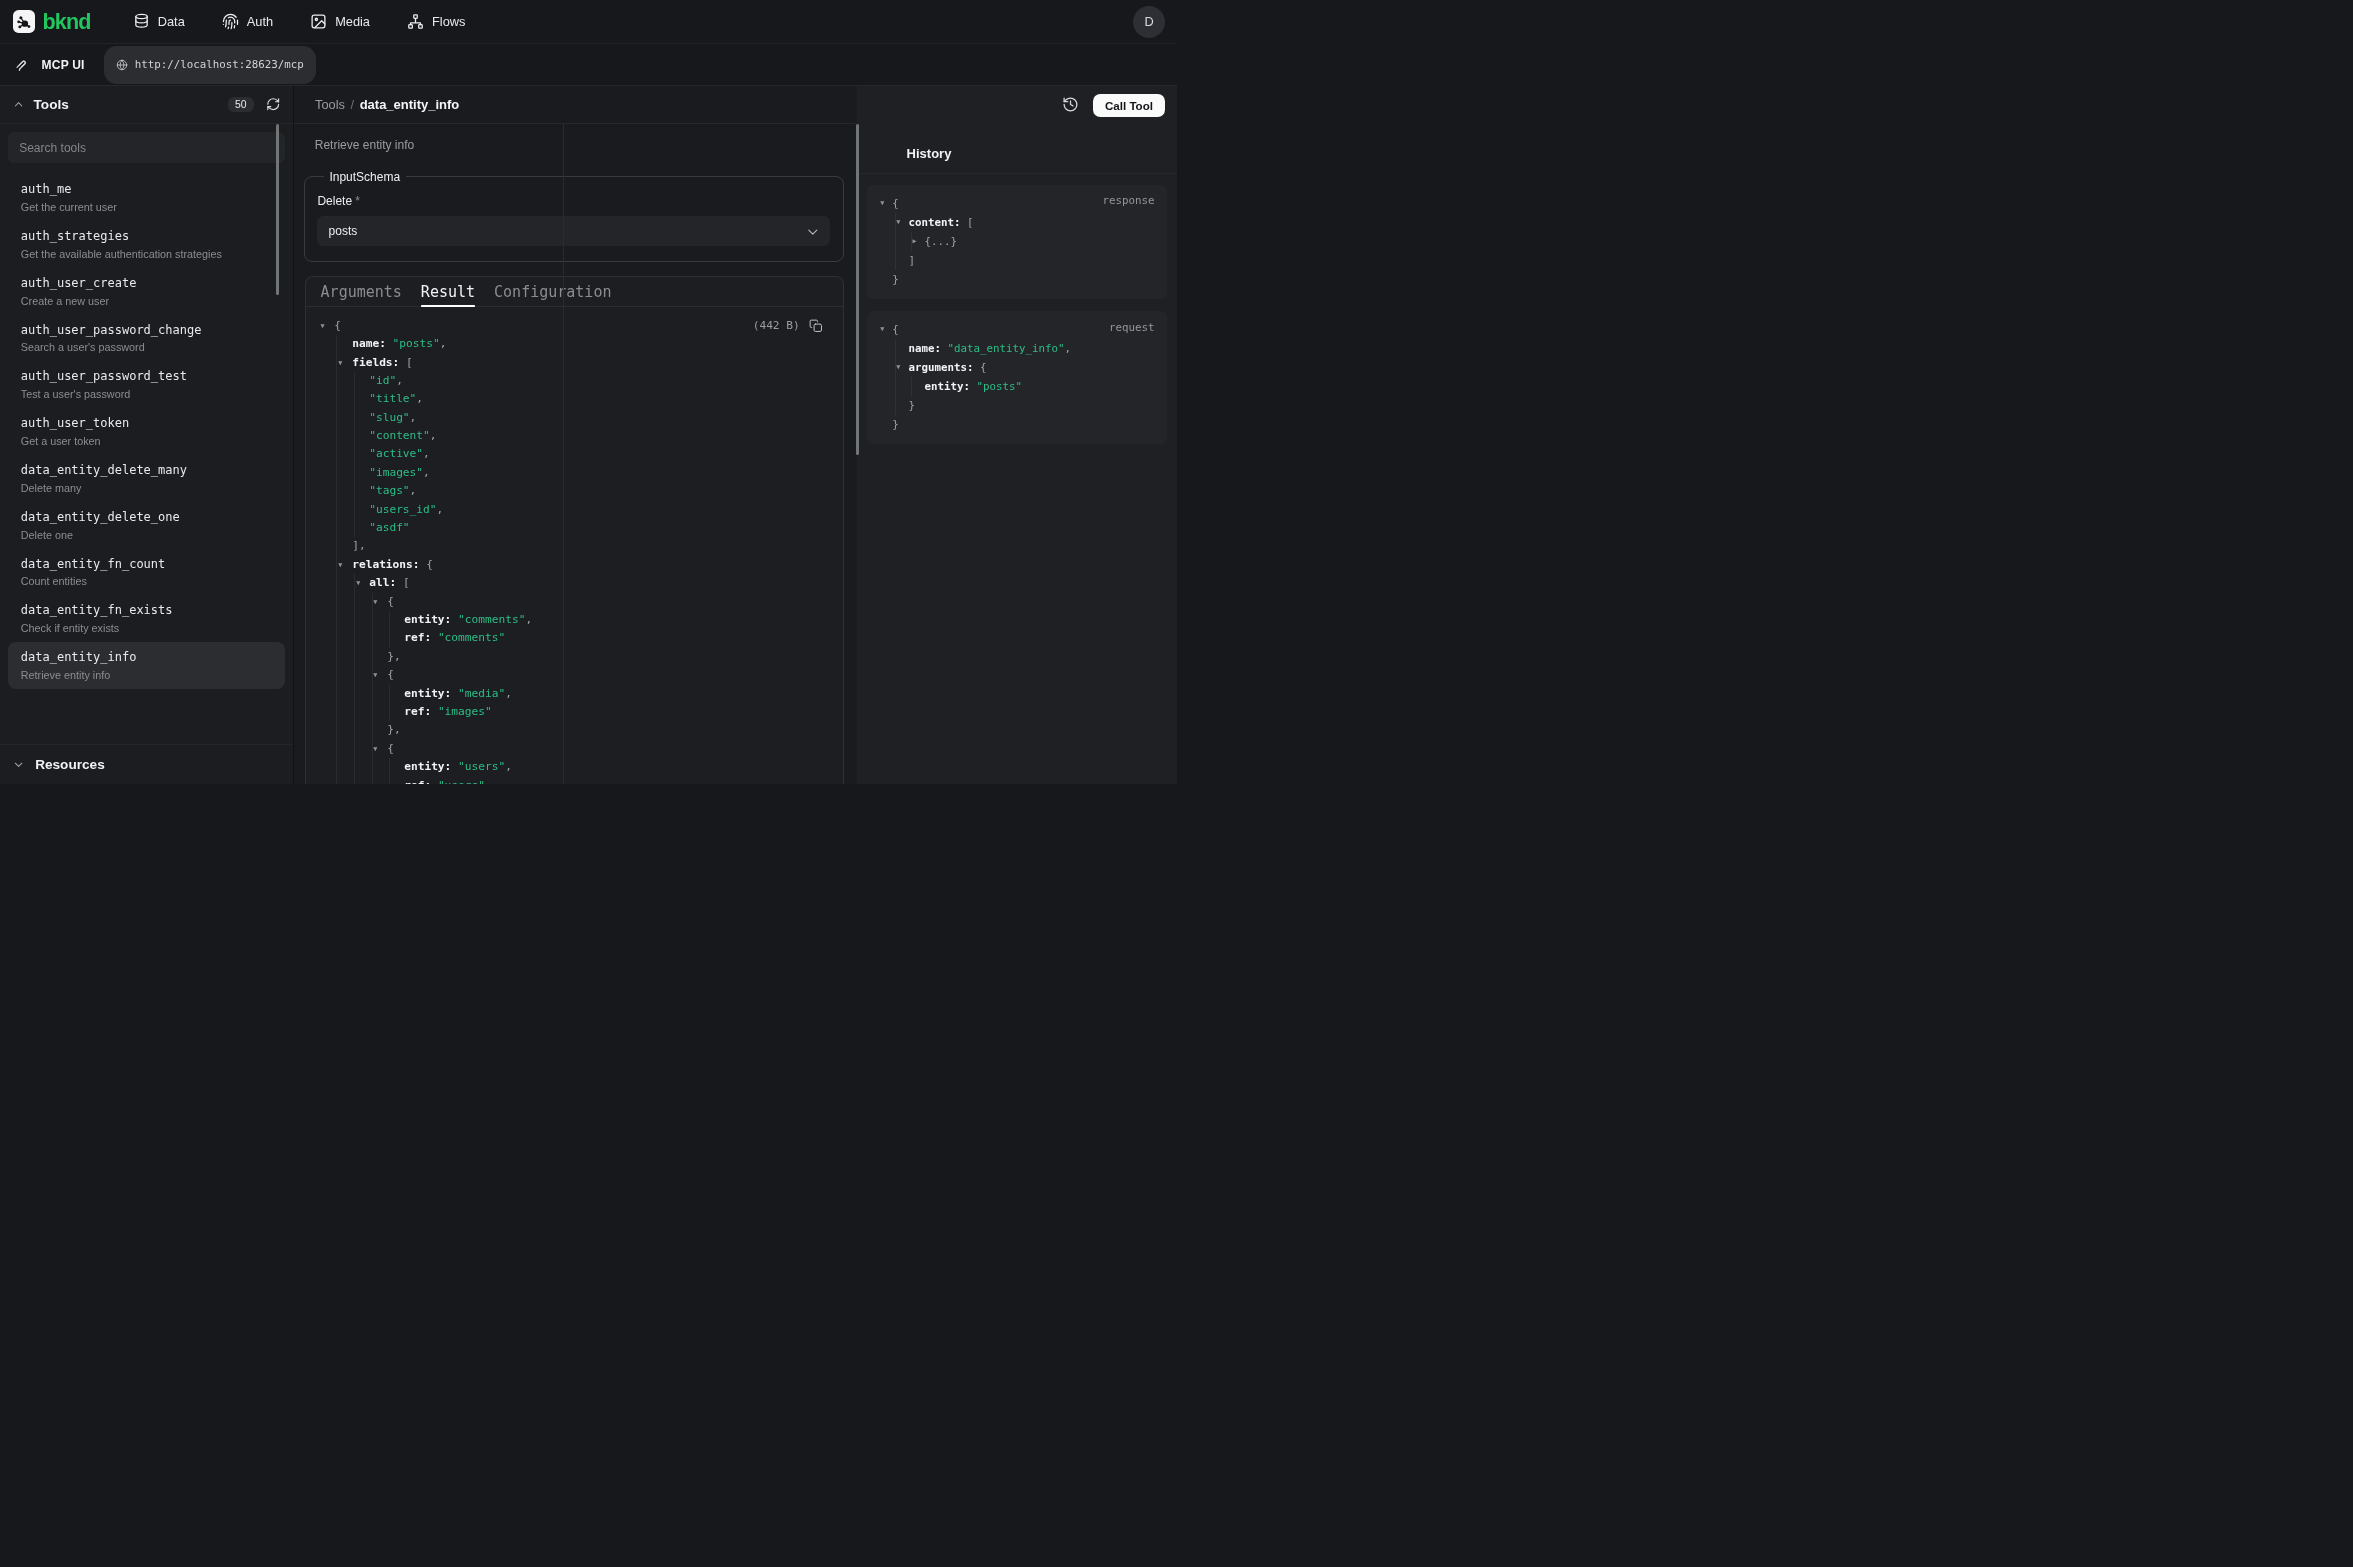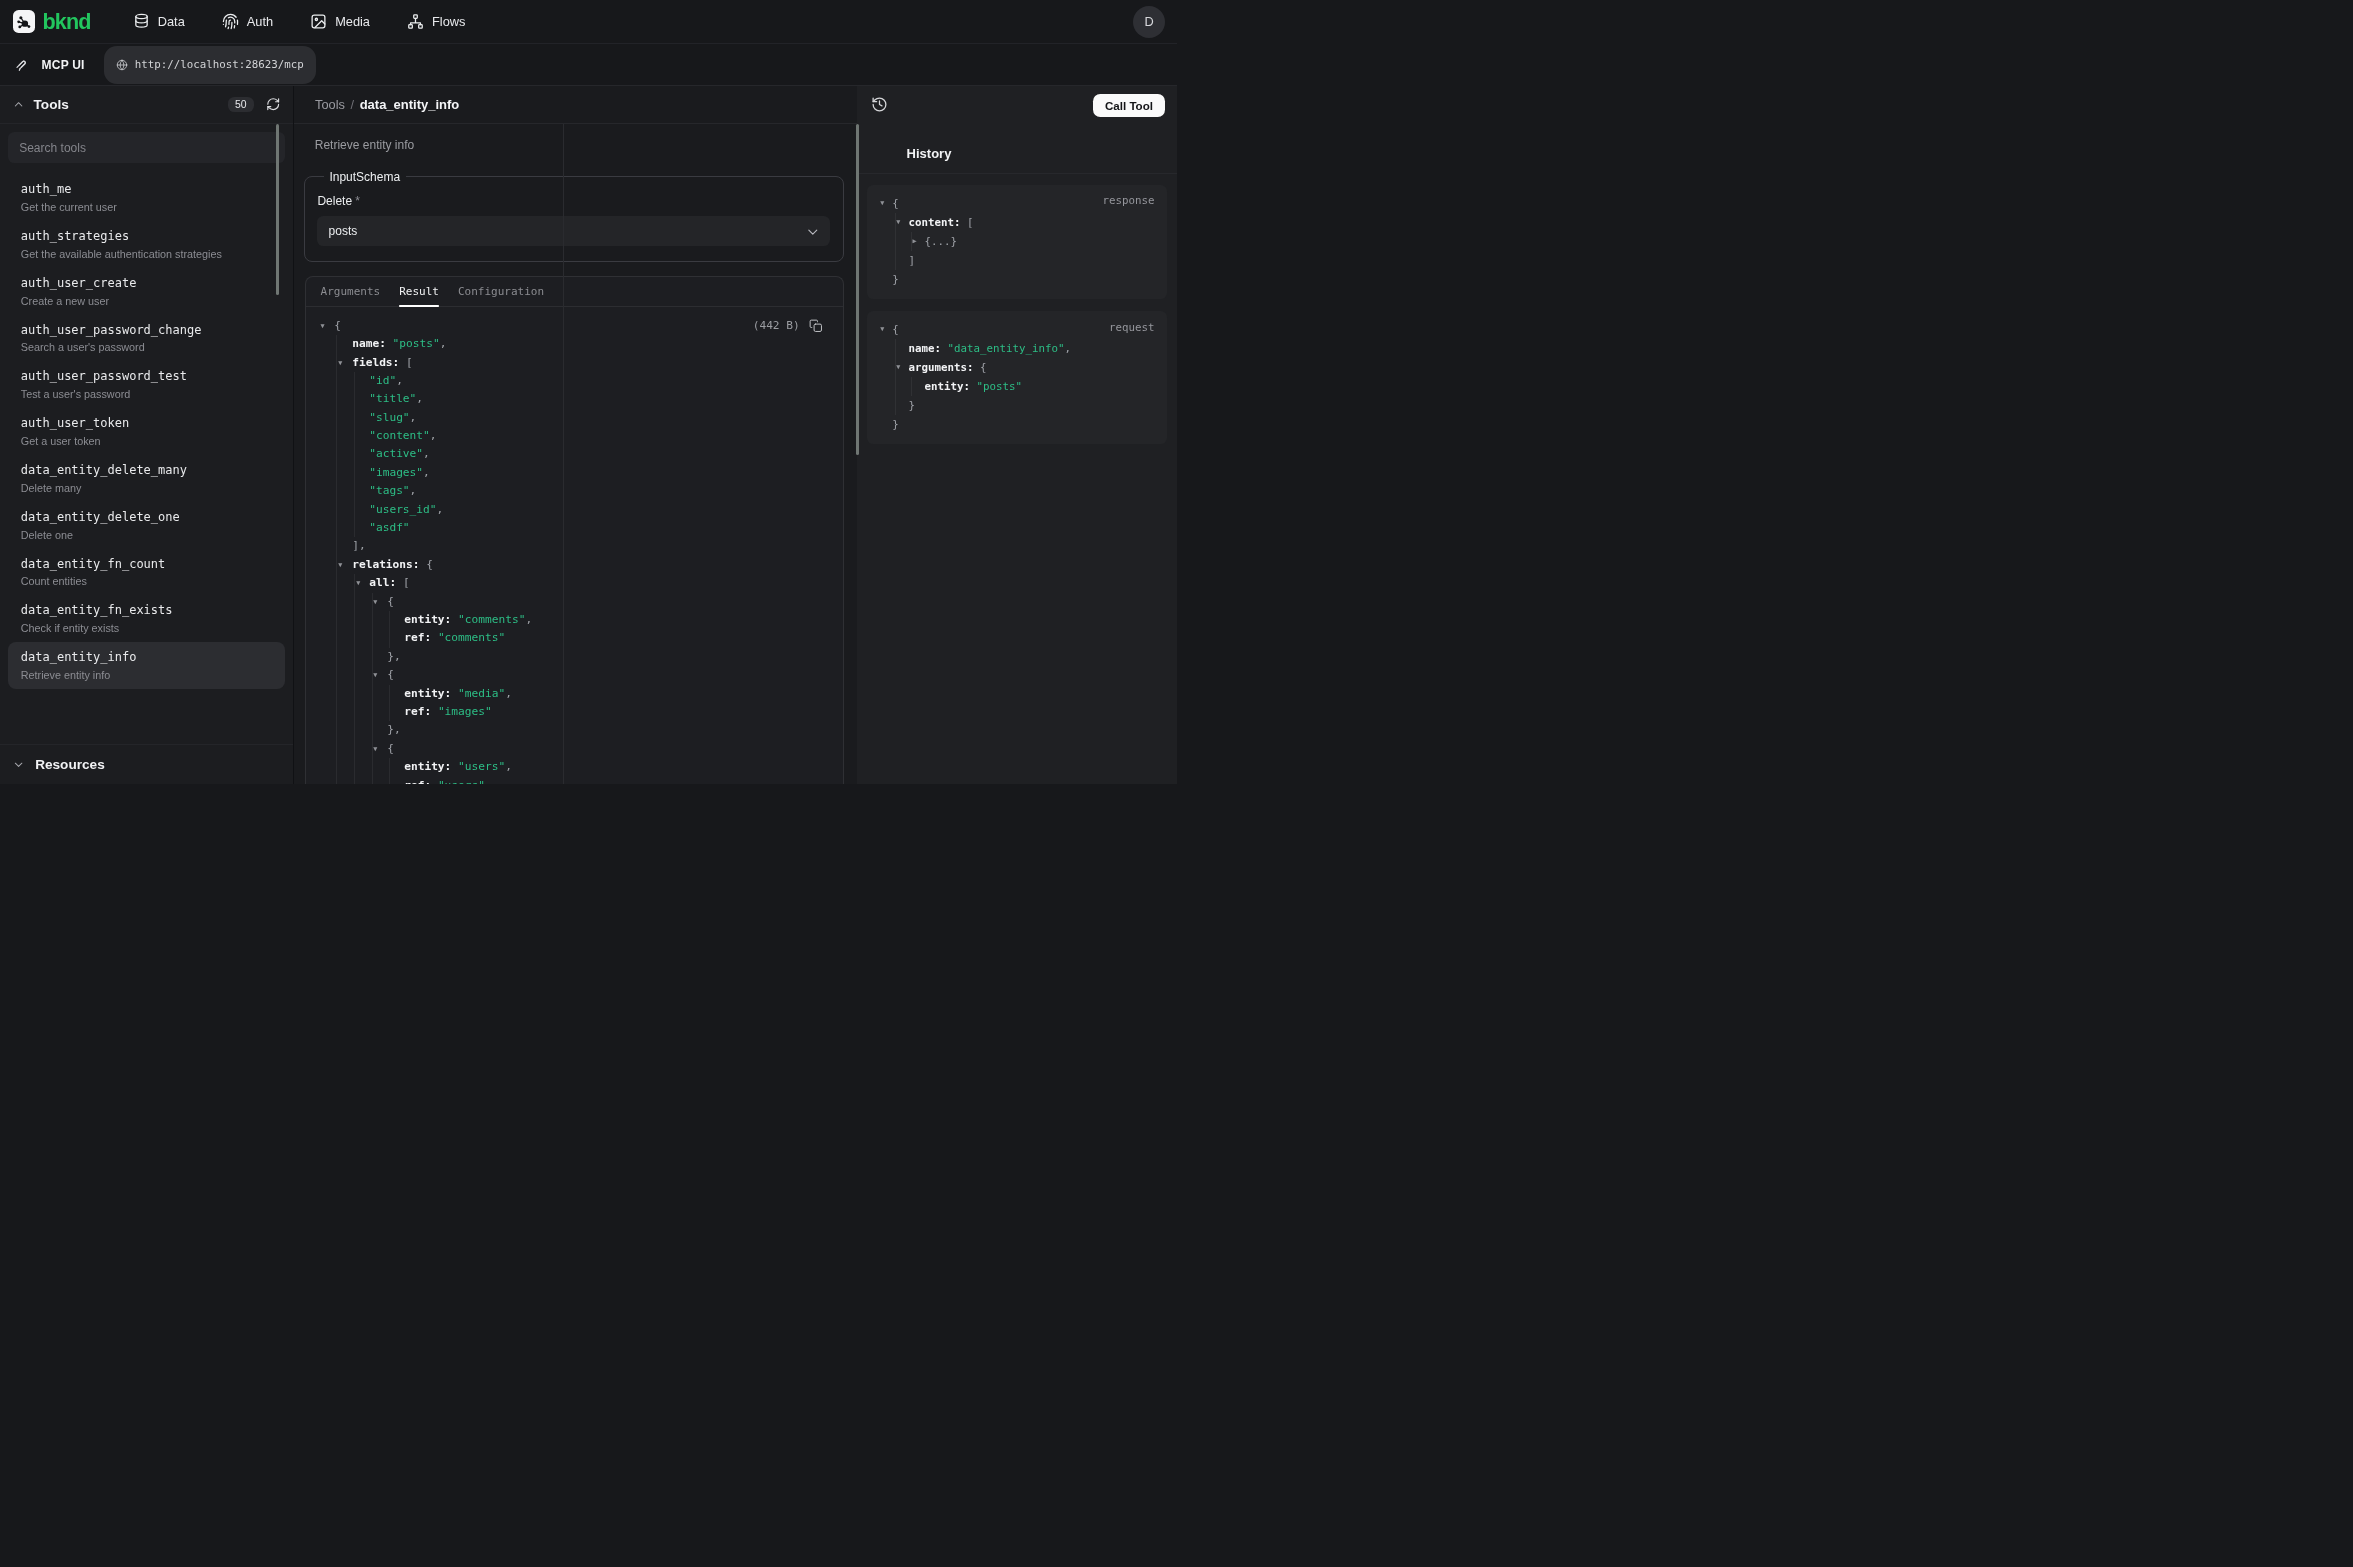--- a/index.html
+++ b/index.html
@@ -73,40 +73,40 @@
   fieldset.schema { border:0.8px solid #3a3b41; border-radius:8px; margin-top:18.4px; padding:3.2px 12.8px 14.4px; }
   fieldset.schema legend { font-size:12px; color:#eef0f2; padding:0 5.6px; margin-left:6.4px; }
   .field-label { font-size:12px; color:#eceef0; margin-top:6.4px; }
   .req-mark { color:#8b8c92; margin-left:3.2px; }
   .select { margin-top:8.8px; height:30px; background:#242528; border-radius:6.4px; display:flex; align-items:center; padding:0 11.2px; cursor:pointer; }
   .select-value { font-size:12px; color:#eceef0; }
   .select .chev { margin-left:auto; width:13.6px; height:13.6px; color:#b9bac0; }
   .select .chev svg { width:13.6px; height:13.6px; stroke-width:2; }
   .tab-panel { margin-top:14.4px; margin-left:1.6px; border:0.8px solid #2f3034; border-radius:8px 8px 0 0; border-bottom:none; background:#1d1e22; height:521px; overflow:hidden; }
   .tabs { display:flex; gap:19px; padding:0 14.4px; height:30px; align-items:center; border-bottom:0.8px solid #2c2d31; }
-  .tab { position:relative; font-size:11px; color:#8b8c91; height:100%; display:flex; align-items:center; cursor:pointer; }
+  .tab { position:relative; font-size:15px; color:#8b8c91; height:100%; display:flex; align-items:center; cursor:pointer; }
   .tab.active { color:#f2f3f4; }
   .tab.active::after { content:""; position:absolute; left:0; right:0; bottom:-0.8px; height:1.6px; background:#fff; border-radius:0.8px; }
   .jtree { position:relative; padding-top:9.6px; font-size:11.2px; }
   .jline { position:relative; height:18.4px; line-height:18.4px; white-space:pre; }
   .jline .arr { position:absolute; top:0; font-size:6.8px; color:#8f9196; cursor:pointer; }
   .guide { position:absolute; top:0; bottom:0; width:0.8px; background:rgba(255,255,255,.06); }
   .t-k { color:#f2f3f5; font-weight:700; }
   .t-s { color:#2dbe86; }
   .t-p { color:#9fa2a8; }
   .size-row { position:absolute; top:9.6px; right:21px; display:flex; align-items:center; gap:8.8px; height:18.4px; }
   .size-label { font-size:11.2px; color:#9b9da2; }
   .copy-btn { width:13.6px; height:13.6px; color:#c7c8cc; cursor:pointer; }
   .copy-btn svg { width:13.6px; height:13.6px; stroke-width:1.7; }
   .main-thumb { position:absolute; right:-2.4px; top:38px; width:3.2px; height:331px; background:#6f7673; border-radius:1.6px; z-index:3; }
 
   
   .history { position:relative; width:320px; background:#1f2023; }
   .col-divider { position:absolute; left:563px; top:38px; bottom:0; width:0.8px; background:#2a2b2f; z-index:2; }
-  .hist-actions { height:38px; display:flex; align-items:center; justify-content:space-between; gap:12px; padding:0 12px; }
+  .hist-actions { height:38px; display:flex; align-items:center; justify-content:flex-end; gap:12px; padding:0 12px; }
   .hist-icon-btn { width:21px; height:21px; color:#d6d7da; cursor:pointer; }
   .hist-icon-btn svg { width:17px; height:17px; margin:1.6px; stroke-width:1.8; }
   .call-tool-btn { height:23px; background:#fafafa; color:#141518; border:none; border-radius:7.2px; padding:0 12px; font-size:11.6px; font-weight:600; font-family:"Liberation Sans", sans-serif; cursor:pointer; }
   .hist-title { font-size:13px; font-weight:700; padding:21.6px 19px 12.8px 17.6px;margin-left:32px; }
   .hist-divider { border-bottom:0.8px solid #27282c; }
   .hist-cards { padding:10.4px 10.4px 0; }
   .hist-card { position:relative; background:#242528; border-radius:6.4px; padding:8.8px 11.2px 10.4px; margin-bottom:12px; }
   .hist-card .jline { height:19px; line-height:19px; font-size:10.8px; }
   .hist-label { position:absolute; top:9.6px; right:12px; font-size:10.8px; color:#95969c; }
 </style>

